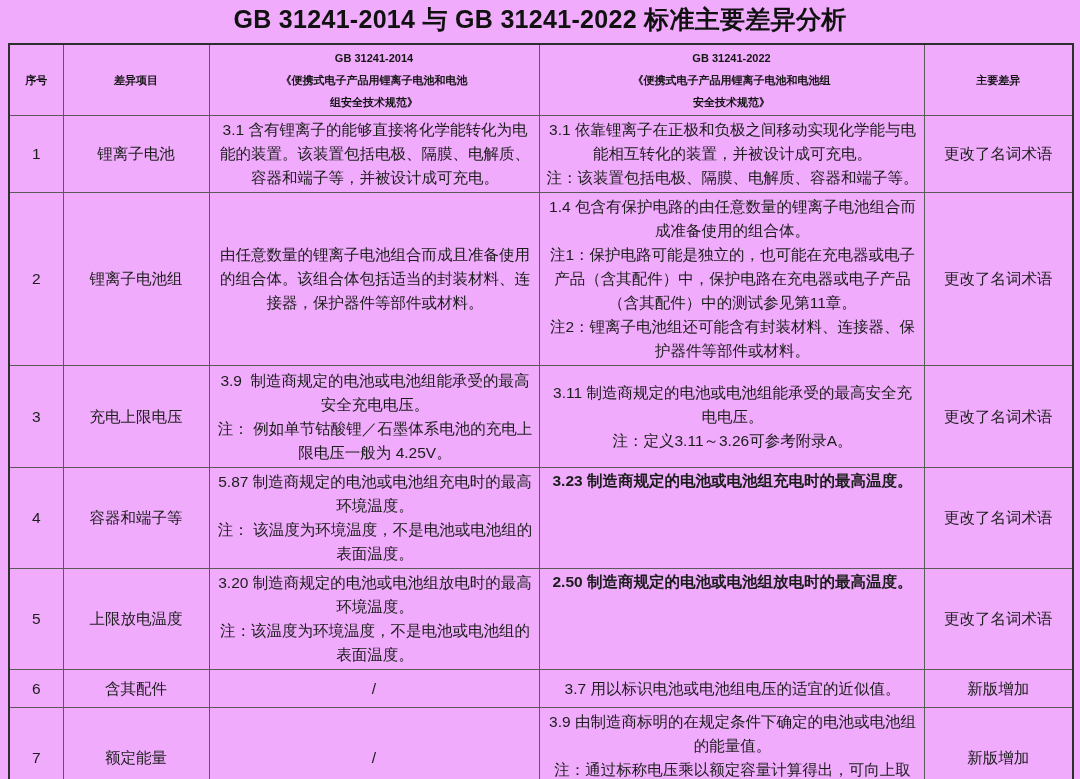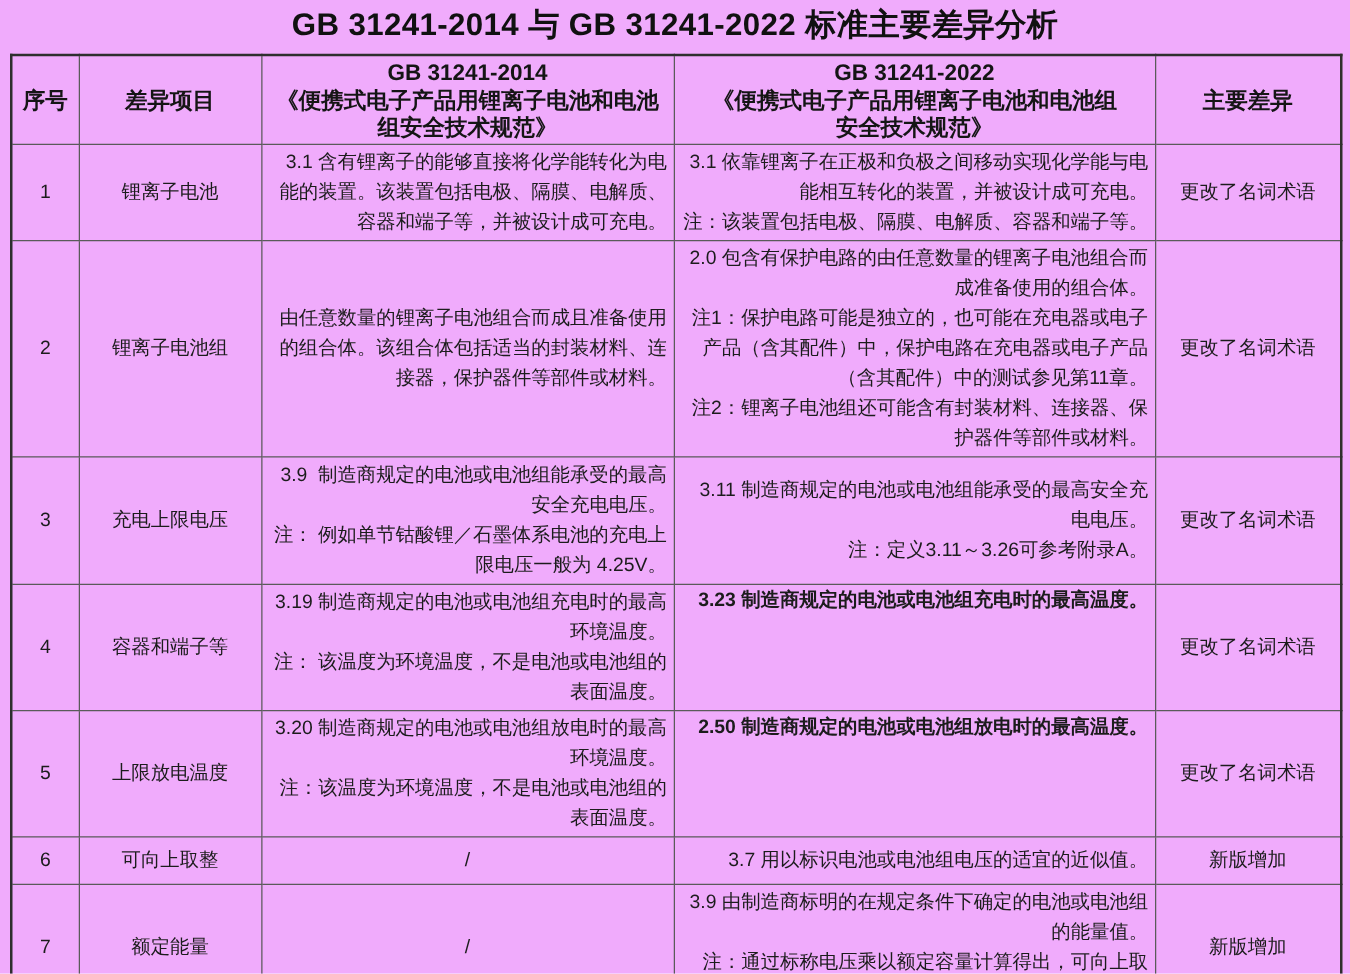--- a/index.html
+++ b/index.html
@@ -47,39 +47,39 @@
   .diff-table tr:nth-child(1) { height: 67px; }
   .diff-table tr:nth-child(2) { height: 77px; }
   .diff-table tr:nth-child(3) { height: 165px; }
   .diff-table tr:nth-child(4) { height: 102px; }
   .diff-table tr:nth-child(5) { height: 94px; }
   .diff-table tr:nth-child(6) { height: 97px; }
   .diff-table tr:nth-child(7) { height: 38px; }
   .diff-table tr:nth-child(8) { height: 94px; }
 
   .diff-table th {
-    font-size: 18px;
+    font-size: 11px;
     font-weight: bold;
     text-align: center;
     vertical-align: middle;
     line-height: 21px;
     padding: 2px;
     color: #151515;
   }
   .hdr-code { line-height: 22px; }
   .hdr-title { white-space: pre-wrap; line-height: 22px; }
   .diff-table td {
     font-size: 15.5px;
     line-height: 24px;
     vertical-align: middle;
     color: #1c1c1c;
   }
   td.c { text-align: center; padding: 2px 3px; }
   td.l {
-    text-align: right;
+    text-align: center;
     padding: 2px 5px 2px 7px;
     white-space: pre-wrap;
     overflow-wrap: break-word;
     word-break: break-all;
   }
   td.vt { vertical-align: top; padding-top: 1px; font-weight: bold; }
 </style>
 </head>
 <body>
 
@@ -117,57 +117,57 @@
         <td class="l">3.1 含有锂离子的能够直接将化学能转化为电能的装置。该装置包括电极、隔膜、电解质、容器和端子等，并被设计成可充电。</td>
         <td class="l">3.1 依靠锂离子在正极和负极之间移动实现化学能与电能相互转化的装置，并被设计成可充电。
 注：该装置包括电极、隔膜、电解质、容器和端子等。</td>
         <td class="c">更改了名词术语</td>
       </tr>
 
       <tr>
         <td class="c">2</td>
         <td class="c">锂离子电池组</td>
         <td class="l">由任意数量的锂离子电池组合而成且准备使用的组合体。该组合体包括适当的封装材料、连接器，保护器件等部件或材料。</td>
-        <td class="l">2.0 包含有保护电路的由任意数量的锂离子电池组合而成准备使用的组合体。
+        <td class="l">1.4 包含有保护电路的由任意数量的锂离子电池组合而成准备使用的组合体。
 注1：保护电路可能是独立的，也可能在充电器或电子产品（含其配件）中，保护电路在充电器或电子产品（含其配件）中的测试参见第11章。
 注2：锂离子电池组还可能含有封装材料、连接器、保护器件等部件或材料。</td>
         <td class="c">更改了名词术语</td>
       </tr>
 
       <tr>
         <td class="c">3</td>
         <td class="c">充电上限电压</td>
         <td class="l">3.9  制造商规定的电池或电池组能承受的最高安全充电电压。
 注： 例如单节钴酸锂／石墨体系电池的充电上限电压一般为 4.25V。</td>
         <td class="l">3.11 制造商规定的电池或电池组能承受的最高安全充电电压。
 注：定义3.11～3.26可参考附录A。</td>
         <td class="c">更改了名词术语</td>
       </tr>
 
       <tr>
         <td class="c">4</td>
         <td class="c">容器和端子等</td>
-        <td class="l">3.19 制造商规定的电池或电池组充电时的最高环境温度。
+        <td class="l">5.87 制造商规定的电池或电池组充电时的最高环境温度。
 注： 该温度为环境温度，不是电池或电池组的表面温度。</td>
         <td class="l vt">3.23 制造商规定的电池或电池组充电时的最高温度。</td>
         <td class="c">更改了名词术语</td>
       </tr>
 
       <tr>
         <td class="c">5</td>
         <td class="c">上限放电温度</td>
         <td class="l">3.20 制造商规定的电池或电池组放电时的最高环境温度。
 注：该温度为环境温度，不是电池或电池组的表面温度。</td>
         <td class="l vt">2.50 制造商规定的电池或电池组放电时的最高温度。</td>
         <td class="c">更改了名词术语</td>
       </tr>
 
       <tr>
         <td class="c">6</td>
-        <td class="c">可向上取整</td>
+        <td class="c">含其配件</td>
         <td class="c">/</td>
         <td class="l">3.7 用以标识电池或电池组电压的适宜的近似值。</td>
         <td class="c">新版增加</td>
       </tr>
 
       <tr>
         <td class="c">7</td>
         <td class="c">额定能量</td>
         <td class="c">/</td>
         <td class="l">3.9 由制造商标明的在规定条件下确定的电池或电池组的能量值。

